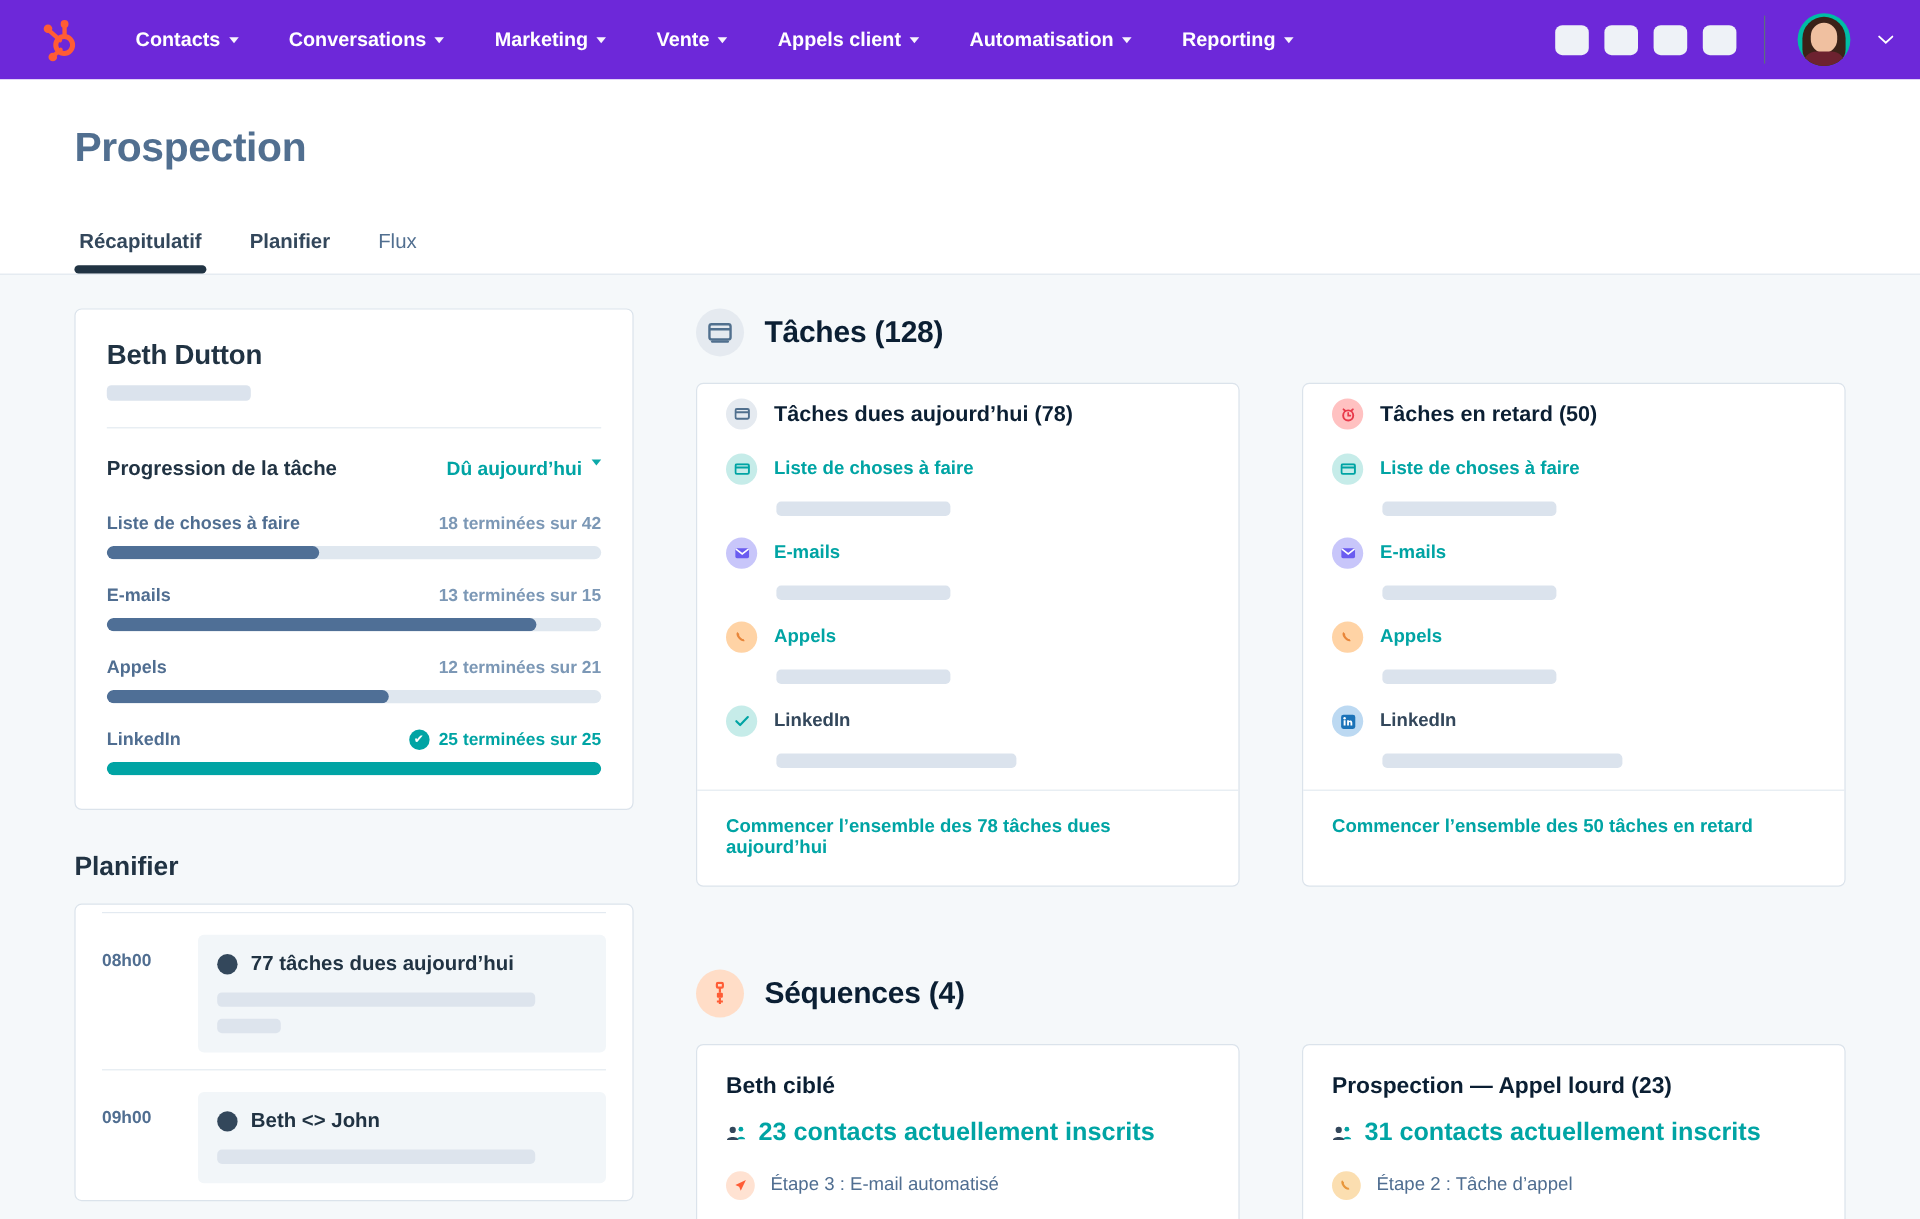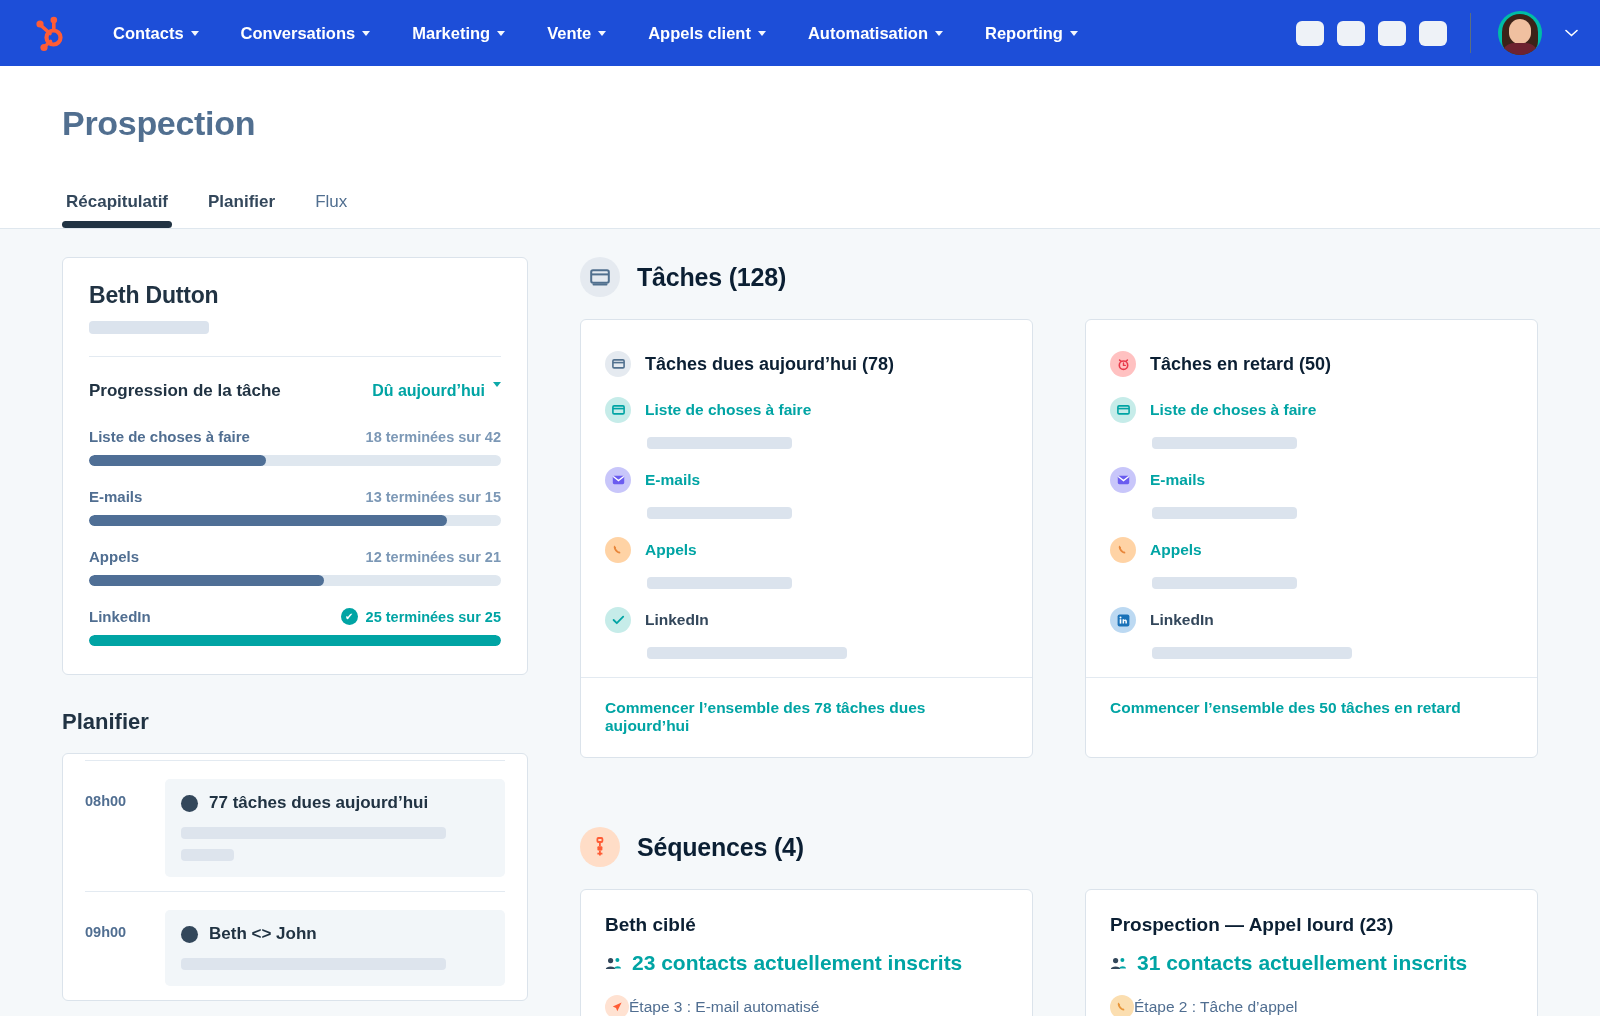--- a/index.html
+++ b/index.html
@@ -9,21 +9,21 @@
     height: 1016px;
     overflow: hidden;
     background: #f5f8fa;
     font-family: "Liberation Sans", "DejaVu Sans", sans-serif;
     color: #33475b;
   }
 
   
   .topnav {
     height: 66px;
-    background: #1d4ed8;
+    background: #6d28d9;
     display: flex;
     align-items: center;
     padding: 0 22px 0 30px;
     position: relative;
   }
   .logo {
     width: 40px; height: 40px;
     margin-right: 22px;
     flex: none;
     display: flex; align-items: center; justify-content: center;
@@ -284,21 +284,21 @@
     letter-spacing: -.2px;
   }
 
   .card-grid {
     display: grid;
     grid-template-columns: 1fr 1fr;
     gap: 52px;
   }
 
   
-  .task-card { padding: 31px 24px 0 24px; }
+  .task-card { padding: 12px 24px 0 24px; }
   .task-card-head {
     display: flex; align-items: center; gap: 14px;
     margin-bottom: 20px;
   }
   .badge {
     width: 26px; height: 26px;
     border-radius: 50%;
     display: flex; align-items: center; justify-content: center;
     flex: none;
   }
@@ -351,21 +351,21 @@
   }
   .seq-enrolled {
     display: flex; align-items: center; gap: 10px;
     font-size: 21px;
     font-weight: 700;
     color: #00a4a4;
     margin-bottom: 20px;
     cursor: pointer;
   }
   .seq-step {
-    display: flex; align-items: center; 
+    display: flex; align-items: center; gap: 13px;
     font-size: 15.5px;
     font-weight: 500;
     color: #506e91;
   }
   .badge.sm { width: 24px; height: 24px; }
   .badge.peach { background: #ffe2d2; }
   .badge.sand  { background: #fbdeb0; }
   .seq-skels {
     display: flex; gap: 14px;
     margin: 16px 0 0 37px;

